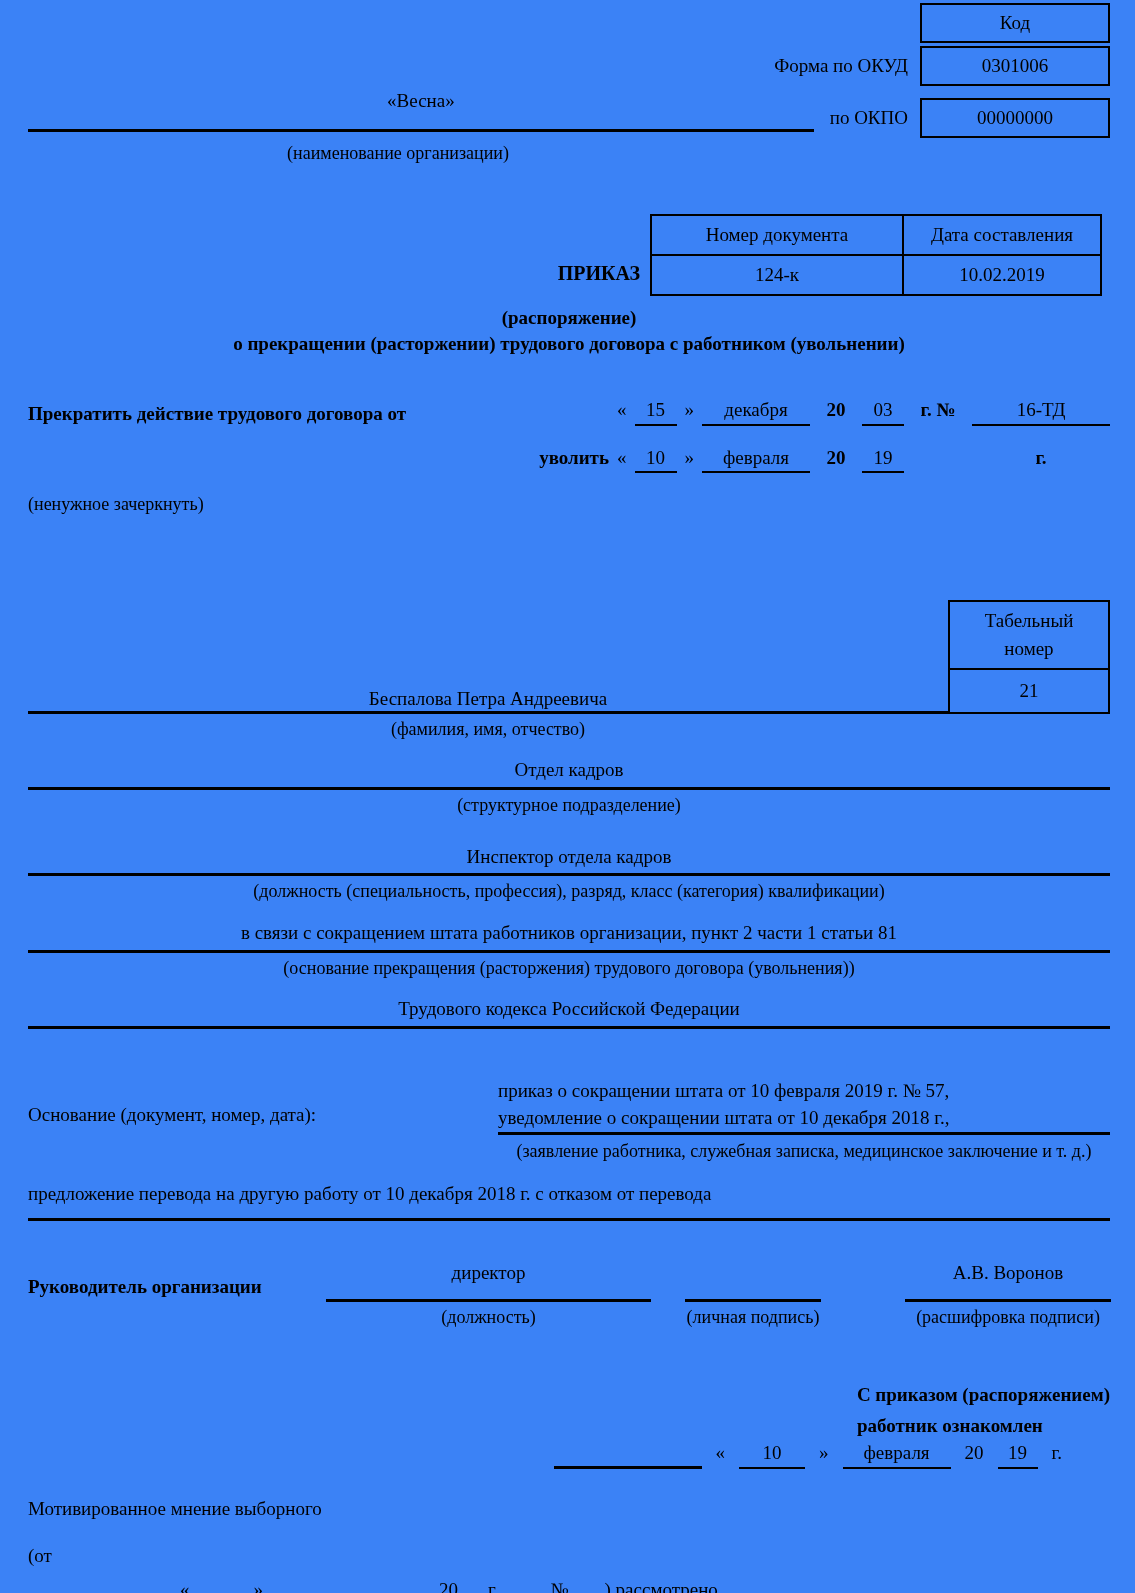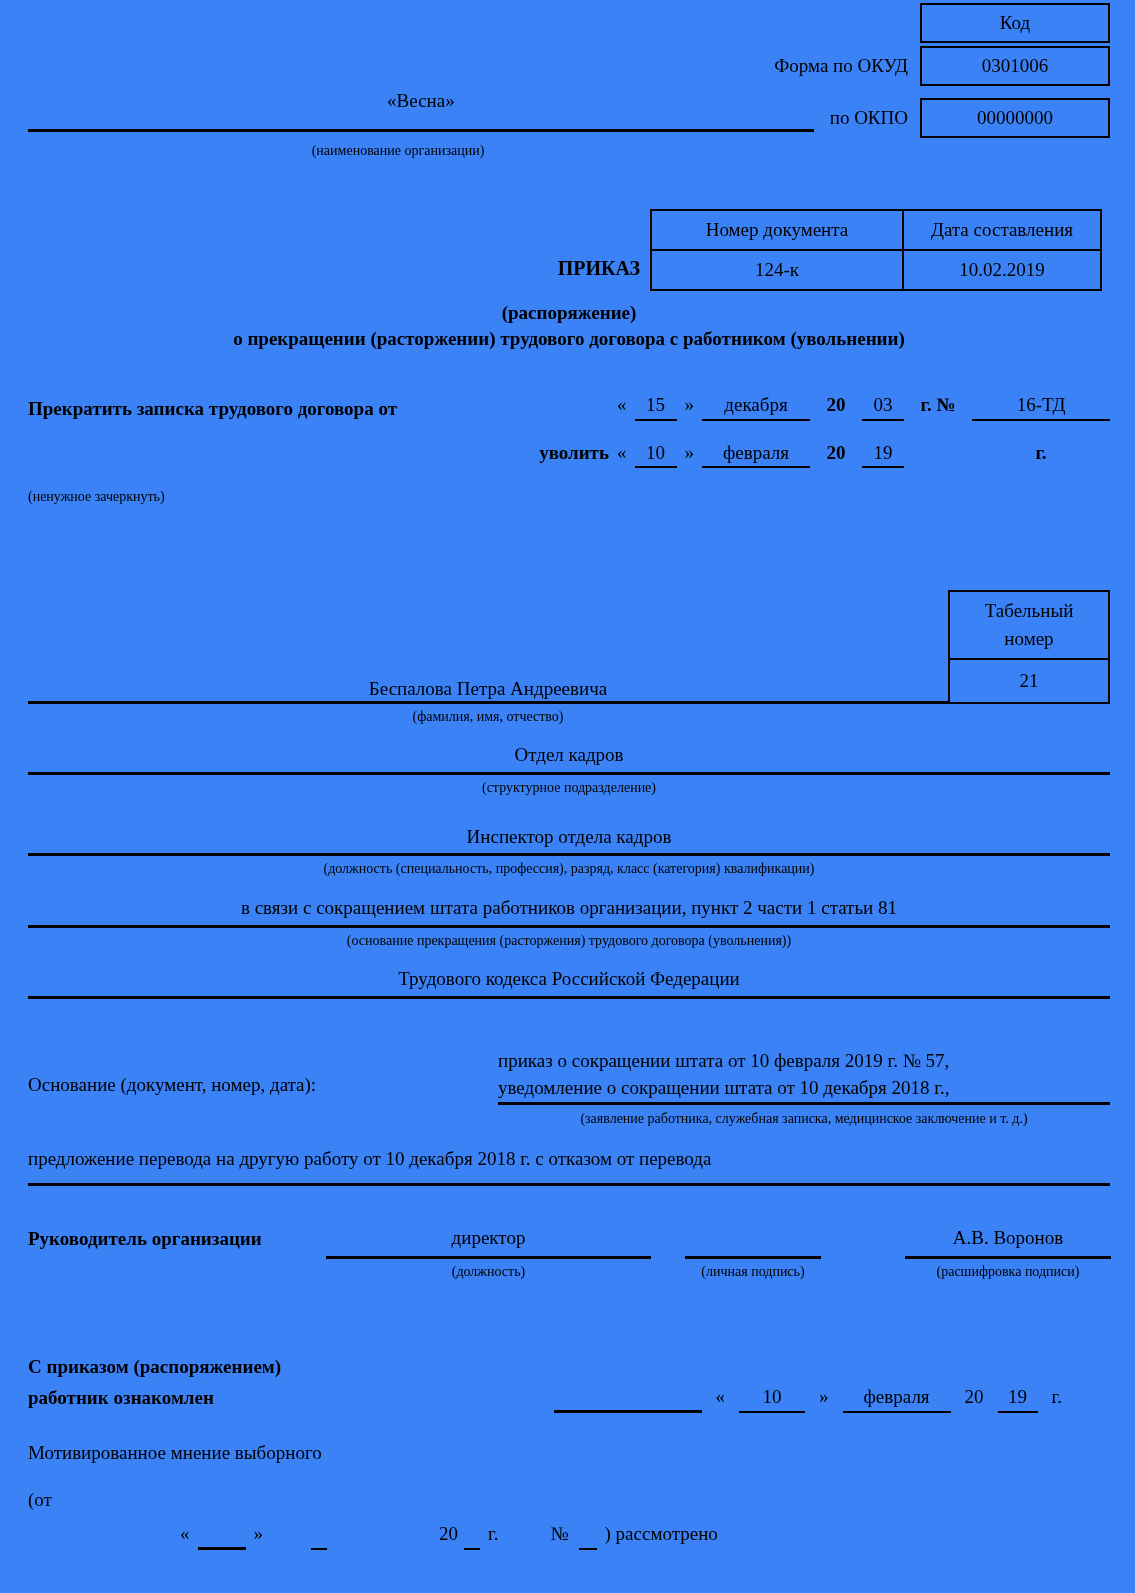--- a/index.html
+++ b/index.html
@@ -5,21 +5,21 @@
   html,body { margin:0; padding:0; background:#fff; }
   * { box-sizing:border-box; }
   .page {
     width:1135px; height:1593px; overflow:hidden; position:relative;
     background:#3b82f6; color:#000;
     font-family:"Liberation Serif","DejaVu Serif",serif;
     font-size:19px; line-height:1.25;
     padding:3px 25px 0 28px;
   }
   .b { font-weight:bold; }
-  .cap { font-size:14px; color:#000; }
+  .cap { font-size:18px; color:#000; }
 
   
   .code-row { display:flex; justify-content:flex-end; align-items:flex-end; margin-bottom:3px; }
   .code-label { margin-right:12px; padding-bottom:8px; white-space:nowrap; }
   .code-box { width:190px; height:40px; border:2px solid #000;
               display:flex; align-items:center; justify-content:center; flex:0 0 auto; }
   .org-line { flex:1; align-self:flex-end; margin:0 16px 6px 0; border-bottom:3px solid #000;
               text-align:center; padding-bottom:16px; }
   .org-caption { width:740px; text-align:center; margin-top:4px; }
 
@@ -65,26 +65,26 @@
   .basis-row { display:flex; align-items:flex-end; }
   .basis-label { width:470px; padding-bottom:8px; flex:0 0 auto; }
   .basis-value { flex:1; border-bottom:3px solid #000; line-height:1.45; }
   .basis-cap { margin-left:470px; text-align:center; margin-top:5px; }
   .basis-line3 { margin-top:20px; border-bottom:3px solid #000; padding-bottom:12px; }
 
   
   .sig-row { margin-top:40px; display:flex; align-items:flex-end; }
   .sig-label { width:292px; font-weight:bold; padding-bottom:30px; flex:0 0 auto; }
   .sig-col { flex:0 0 auto; }
-  .sig-line { border-bottom:3px solid #000; text-align:center; padding-bottom:6px; min-height:30px; }
+  .sig-line { border-bottom:3px solid #000; text-align:center; padding-bottom:14px; min-height:30px; }
   .sig-cap { text-align:center; margin-top:4px; white-space:nowrap; }
   .sc1 { width:325px; margin-left:6px; } .sc2 { width:136px; margin-left:34px; } .sc3 { width:206px; margin-left:84px; }
 
   
-  .ack-row { margin-top:72px; display:flex; align-items:flex-end; }
+  .ack-row { margin-top:52px; display:flex; align-items:flex-end;flex-direction:column; }
   .ack-labels { flex:1; font-weight:bold; line-height:1.6; }
   .ack-fields { display:flex; align-items:flex-end; gap:14px; margin-right:48px; }
   .blank-sign { width:148px; border-bottom:3px solid #000; height:24px; }
   .af-day { width:66px; } .af-month { width:108px; } .af-year { width:40px; }
 
   
   .union { margin-top:24px; line-height:1.65; }
   .from-line { margin-top:20px; }
   .ubottom { margin-top:10px; display:flex; align-items:flex-end; padding-left:152px; }
   .ub1 { width:48px; border-bottom:3px solid #000; height:20px; margin:0 8px; }
@@ -129,21 +129,21 @@
         <td class="c-date">10.02.2019</td>
       </tr>
     </tbody>
       </table>
   </div>
   <div class="sub1">(распоряжение)</div>
   <div class="sub2">о прекращении (расторжении) трудового договора с работником (увольнении)</div>
 
   <div class="drows">
     <div class="drow">
-      <span class="lbl">Прекратить записка трудового договора от</span>
+      <span class="lbl">Прекратить действие трудового договора от</span>
       <span class="q">«</span>
       <span class="df w-day">15</span>
       <span class="q">»</span>
       <span class="df w-month">декабря</span>
       <span class="pb b w-cent">20</span>
       <span class="df w-year">03</span>
       <span class="pb b w-gno">г. №</span>
       <span class="df w-num">16-ТД</span>
     </div>
     <div class="drow">

